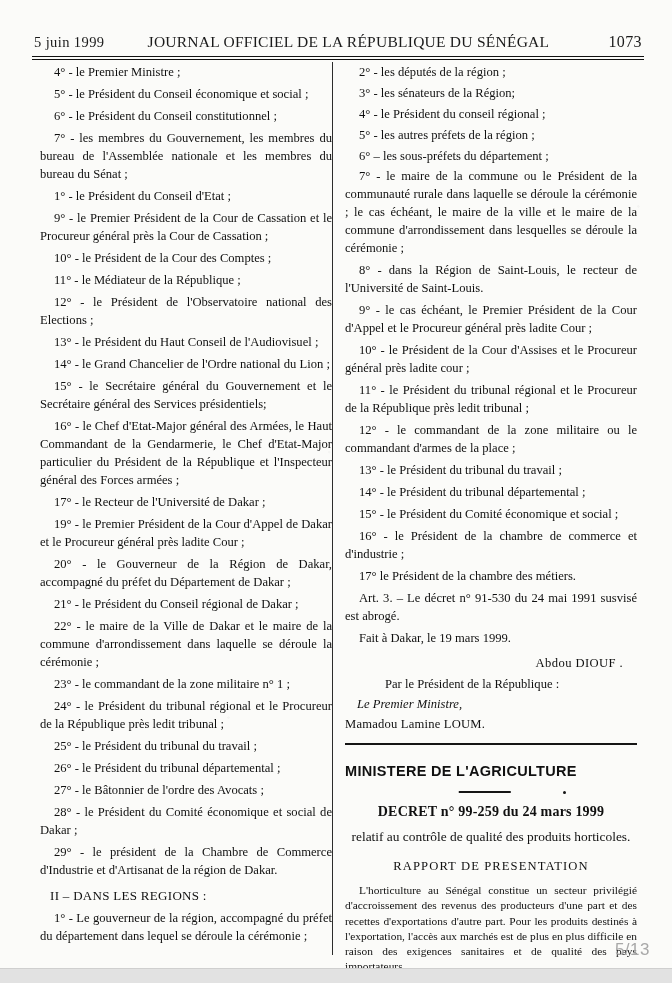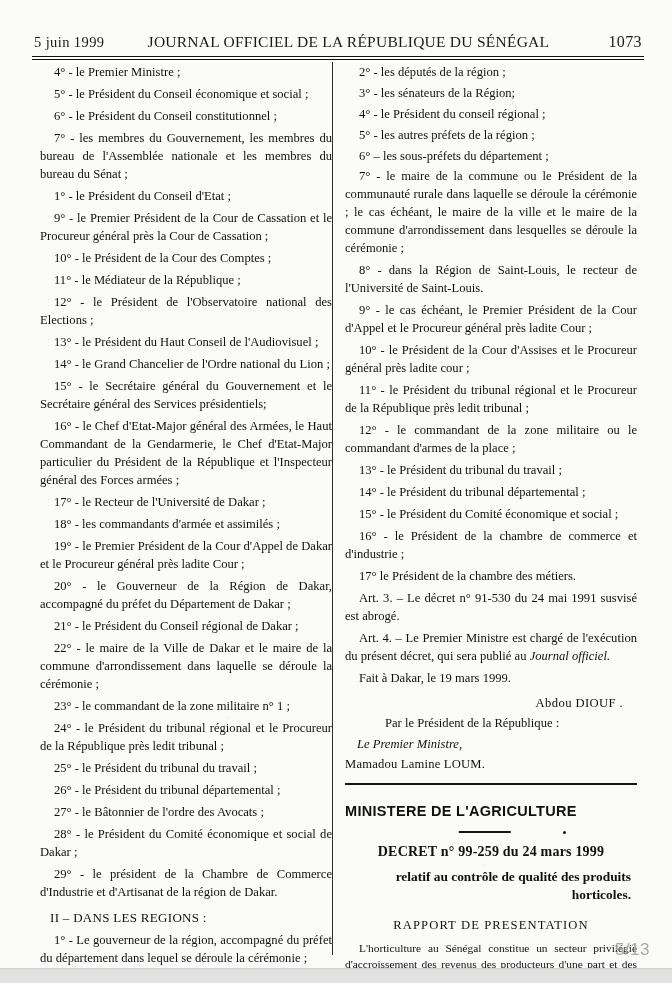--- a/index.html
+++ b/index.html
@@ -188,22 +188,22 @@
   }
   .decret-line {
     text-align: center;
     font-weight: bold;
     font-size: 14px;
     letter-spacing: .2px;
     margin: 0 0 6px 0;
     text-indent: 0;
   }
   .decret-sub {
-    text-align: right;
-    font-weight: bold;
+    text-align: center;
+    font-weight: normal;
     font-size: 13.4px;
     line-height: 1.38;
     margin: 0 0 12px 0;
     text-indent: 0;
     padding: 0 6px;
   }
   .rapport {
     text-align: center;
     font-size: 12.6px;
     letter-spacing: 1.1px;
@@ -249,21 +249,20 @@
     <p class="para">1° - le Président du Conseil d'Etat ;</p>
     <p class="para">9° - le Premier Président de la Cour de Cassation et le Procureur général près la Cour de Cassation ;</p>
     <p class="para">10° - le Président de la Cour des Comptes ;</p>
     <p class="para">11° - le Médiateur de la République ;</p>
     <p class="para">12° - le Président de l'Observatoire national des Elections ;</p>
     <p class="para">13° - le Président du Haut Conseil de l'Audiovisuel ;</p>
     <p class="para">14° - le Grand Chancelier de l'Ordre national du Lion ;</p>
     <p class="para">15° - le Secrétaire général du Gouvernement et le Secrétaire général des Services présidentiels;</p>
     <p class="para">16° - le Chef d'Etat-Major général des Armées, le Haut Commandant de la Gendarmerie, le Chef d'Etat-Major particulier du Président de la République et l'Inspecteur général des Forces armées ;</p>
     <p class="para">17° - le Recteur de l'Université de Dakar ;</p>
-    <p class="para">18° - les commandants d'armée et assimilés ;</p>
     <p class="para">19° - le Premier Président de la Cour d'Appel de Dakar et le Procureur général près ladite Cour ;</p>
     <p class="para">20° - le Gouverneur de la Région de Dakar, accompagné du préfet du Département de Dakar ;</p>
     <p class="para">21° - le Président du Conseil régional de Dakar ;</p>
     <p class="para">22° - le maire de la Ville de Dakar et le maire de la commune d'arrondissement dans laquelle se déroule la cérémonie ;</p>
     <p class="para">23° - le commandant  de la zone militaire n° 1 ;</p>
     <p class="para">24° - le Président du tribunal régional et le Procureur de la République près ledit tribunal ;</p>
     <p class="para">25° - le Président du tribunal du travail ;</p>
     <p class="para">26° - le Président du tribunal départemental ;</p>
     <p class="para">27° - le Bâtonnier de l'ordre des Avocats ;</p>
     <p class="para">28° - le Président du Comité économique et social de Dakar ;</p>
@@ -285,21 +284,20 @@
     <p class="para">11° - le Président du tribunal régional et le Procureur de la République près ledit tribunal ;</p>
     <p class="para">12° - le commandant de la zone militaire ou le commandant d'armes de la place ;</p>
     <p class="para">13° - le Président du tribunal du travail ;</p>
     <p class="para">14° - le Président du tribunal départemental ;</p>
     <p class="para">15° - le Président du Comité économique et social ;</p>
     <p class="para">16° - le Président de la chambre de commerce et d'industrie ;</p>
     <p class="para">17° le Président de la chambre des métiers.</p>
 
     <p class="para">Art. 3. – Le décret n° 91-530 du 24 mai 1991 susvisé est abrogé.</p>
 
-    <p class="para"><span>Art. 4. – Le Premier  Ministre est chargé de l'exécution du présent décret, qui sera publié au </span><span class="italic">Journal officiel.</span></p>
 
     <p class="para">Fait à Dakar, le 19 mars 1999.</p>
     <p class="para signature">Abdou DIOUF .</p>
     <p class="para byline">Par le Président de la République :</p>
     <p class="para pm-title">Le Premier Ministre,</p>
     <p class="para pm-name">Mamadou Lamine LOUM.</p>
 
     <div class="rule-thick"></div>
 
     <p class="ministry">MINISTERE DE L'AGRICULTURE</p>

